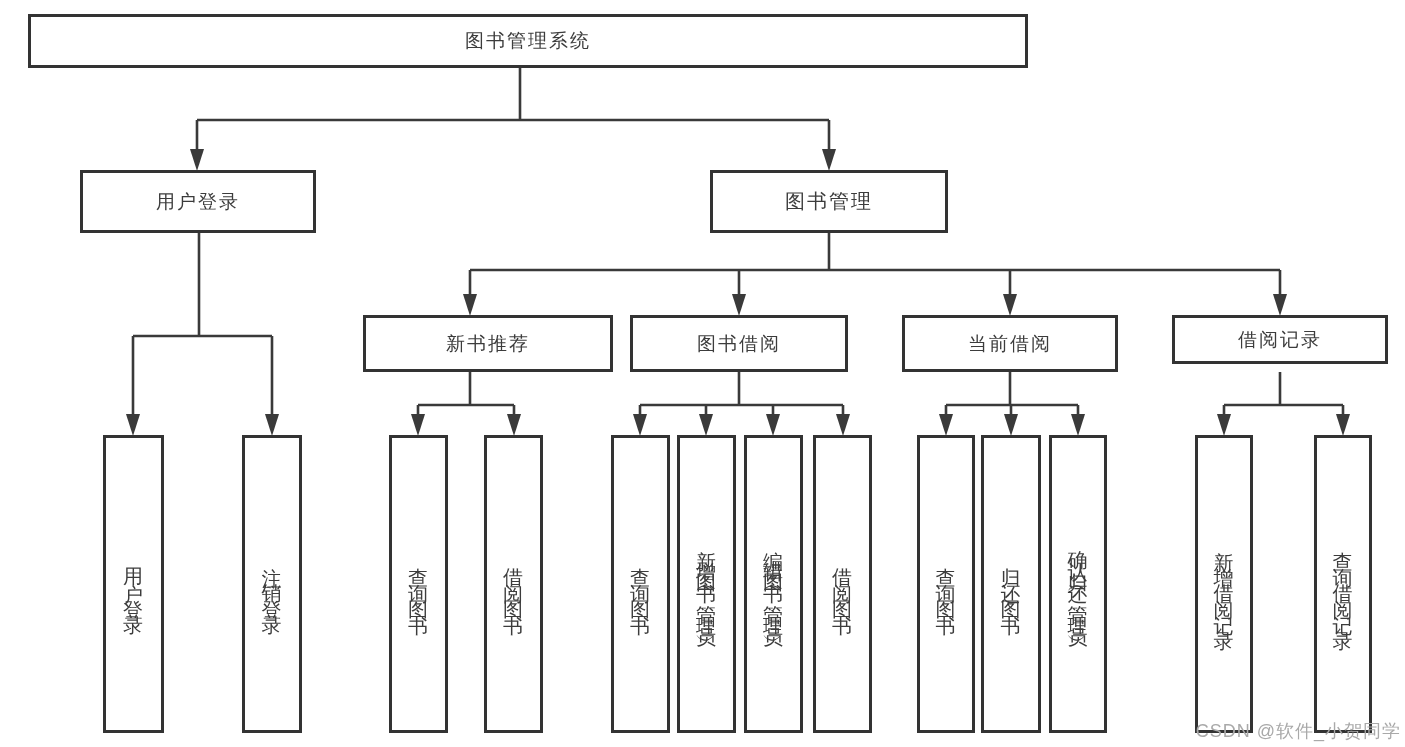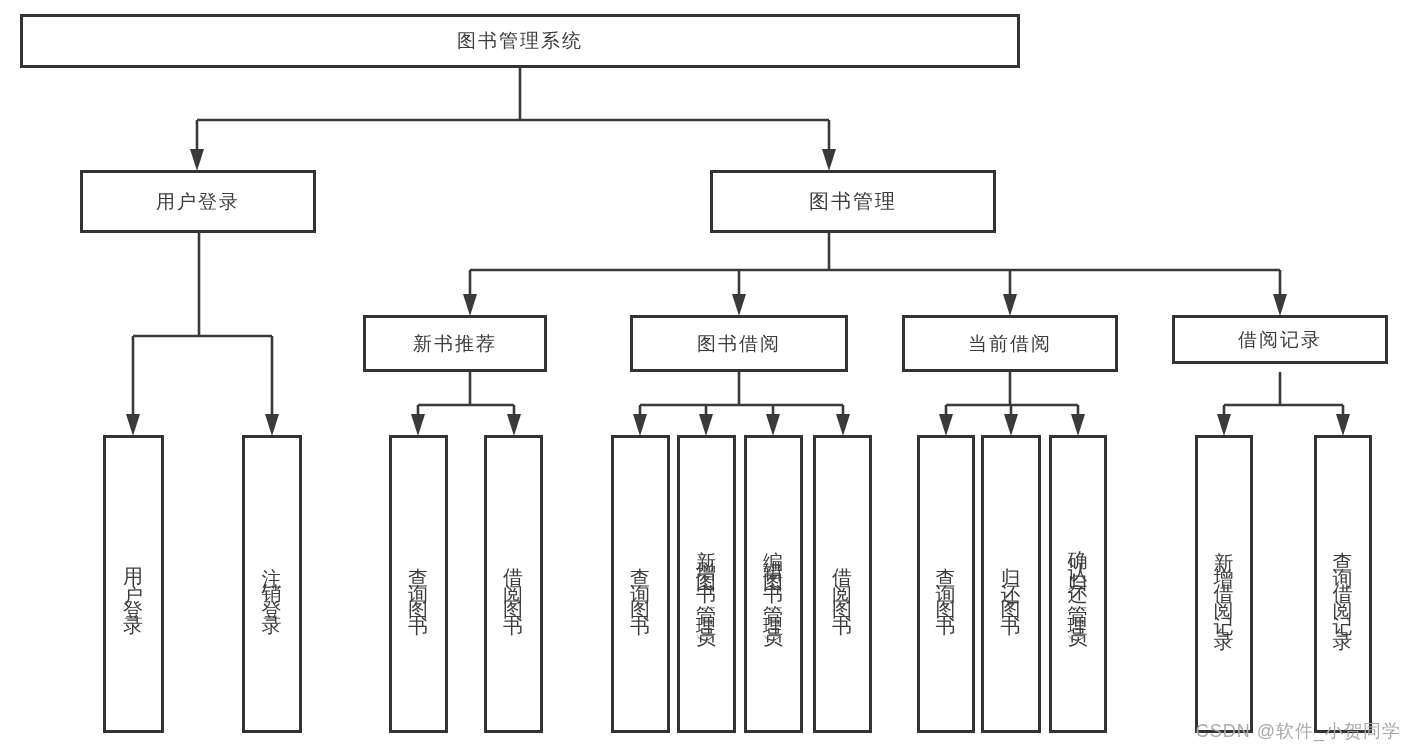--- a/index.html
+++ b/index.html
@@ -7,24 +7,24 @@
     position:relative;width:1405px;height:747px;background:#ffffff;overflow:hidden;
     font-family:"Liberation Sans","DejaVu Sans",sans-serif;color:#3c3c3c;
   }
   svg.wires{position:absolute;left:0;top:0;pointer-events:none;}
   .node{
     position:absolute;background:#ffffff;border:3px solid #333333;
     display:flex;align-items:center;justify-content:center;
     box-sizing:border-box;font-size:19px;letter-spacing:2px;
     color:#3c3c3c;text-align:center;
   }
-  .n-root{left:20px;top:14px;width:1000px;height:54px;}
+  .n-root{left:28px;top:14px;width:1000px;height:54px;}
   .n-l2-0{left:80px;top:170px;width:236px;height:63px;}
-  .n-l2-1{left:710px;top:170px;width:286px;height:63px;font-size:20px;}
-  .n-l3-0{left:363px;top:315px;width:184px;height:57px;justify-content:center;}
+  .n-l2-1{left:710px;top:170px;width:238px;height:63px;font-size:20px;}
+  .n-l3-0{left:363px;top:315px;width:250px;height:57px;justify-content:center;}
   .n-l3-1{left:630px;top:315px;width:218px;height:57px;}
   .n-l3-2{left:902px;top:315px;width:216px;height:57px;}
   .n-l3-3{left:1172px;top:315px;width:216px;height:49px;}
   .leaf{
     top:435px;height:298px;font-size:20px;
     writing-mode:vertical-rl;text-orientation:mixed;
     letter-spacing:16px;line-height:1;
   }
   .leaf.long{letter-spacing:11px;}
   .lf-0{left:103px;width:61px;}

